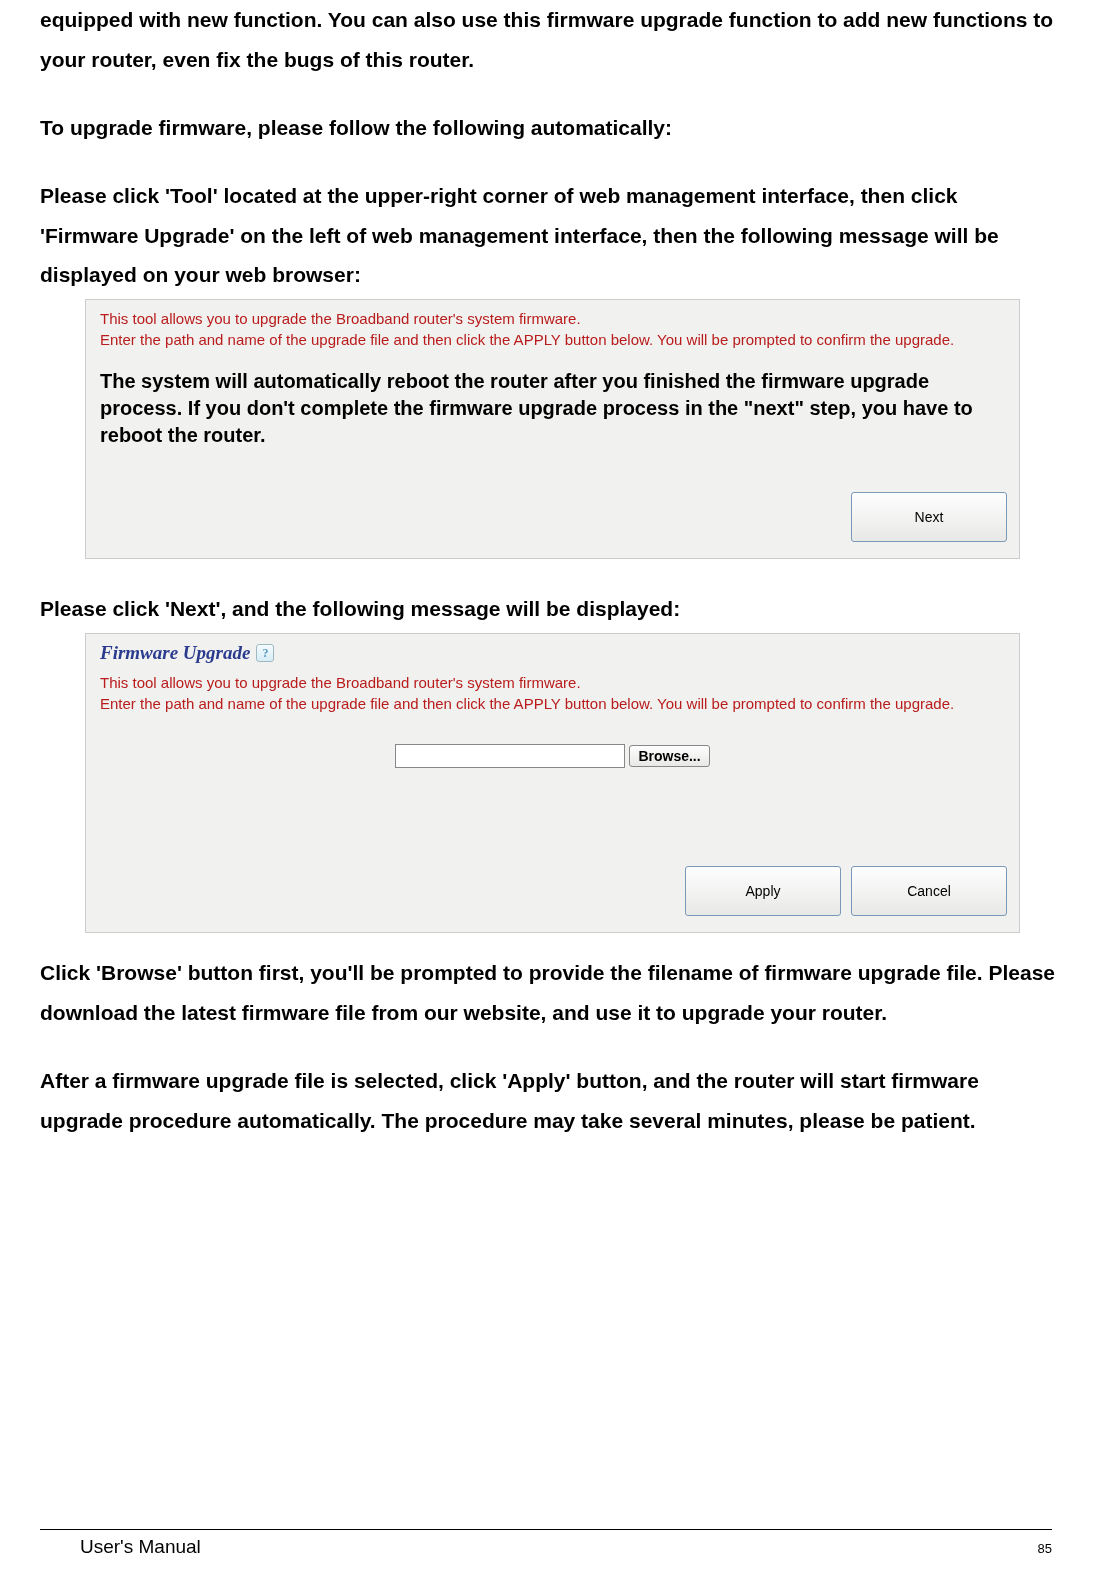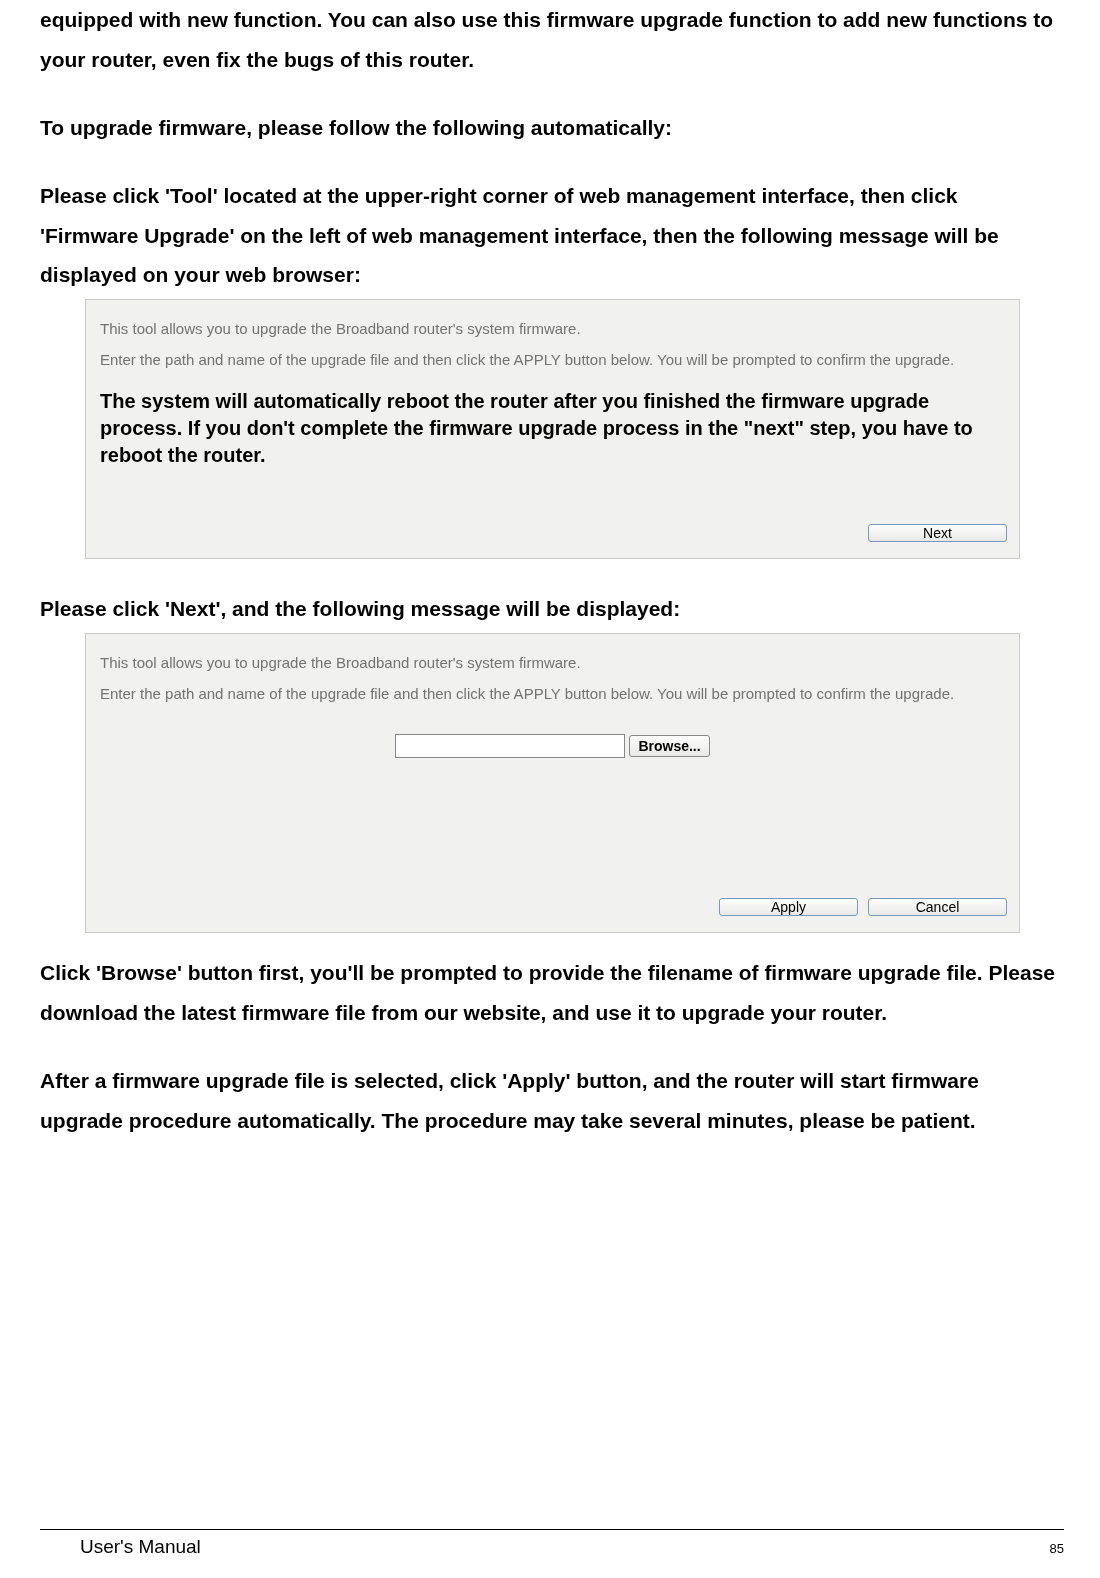--- a/index.html
+++ b/index.html
@@ -50,43 +50,42 @@
       border-radius: 3px;
       align-items: center;
       justify-content: center;
       font-style: normal;
       font-size: 12px;
       color: #5599bb;
     }
     .panel-text {
       font-size: 15px;
       line-height: 1.4;
-      color: #737373;
-      margin-top: 10px;
+      color: #b91c1c;
     }
     .panel-text-bold {
       font-size: 20px;
       font-weight: bold;
       margin-top: 18px;
       line-height: 1.35;
     }
     .panel-button-row {
       display: flex;
       justify-content: flex-end;
       gap: 10px;
       padding: 4px 6px 6px 0;
     }
     .panel-button {
       background: linear-gradient(#fefefe, #e8e8e6);
       border: 1px solid #7a98b8;
       border-radius: 3px;
       font-size: 14px;
       color: #000;
-      padding: 0 0;
-      width: 139px;
+      padding: 16px 0;
+      width: 156px;
       text-align: center;
       cursor: pointer;
       font-family: Arial, sans-serif;
     }
     .file-row {
       display: flex;
       justify-content: center;
       align-items: center;
       gap: 4px;
       margin-top: 30px;
@@ -107,21 +106,21 @@
       font-size: 14px;
       padding: 2px 8px;
       cursor: pointer;
       font-family: Arial, sans-serif;
       font-weight: bold;
     }
     .footer {
       position: absolute;
       bottom: 20px;
       left: 40px;
-      right: 36px;
+      right: 48px;
     }
     .footer-rule {
       border-top: 1px solid #000;
       margin-bottom: 6px;
     }
     .footer-row {
       display: flex;
       justify-content: space-between;
       align-items: baseline;
     }
@@ -147,20 +146,24 @@
   <div class="panel-text">Enter the path and name of the upgrade file and then click the APPLY button below. You will be prompted to confirm the upgrade.</div>
   <div class="panel-text-bold">The system will automatically reboot the router after you finished the firmware upgrade process. If you don't complete the firmware upgrade process in the "next" step, you have to reboot the router.</div>
   <div class="panel-button-row" style="position:absolute;bottom:10px;right:6px;left:6px;">
     <button class="panel-button">Next</button>
   </div>
 </div>
 
 <p class="body-text" style="margin-top:30px;margin-bottom:4px;">Please click 'Next', and the following message will be displayed:</p>
 
 <div class="screenshot-panel" style="height:300px;position:relative;">
+  <div class="panel-heading">
+    <span>Firmware Upgrade</span>
+    <span class="help-icon">?</span>
+  </div>
   <div class="panel-text">This tool allows you to upgrade the Broadband router's system firmware.</div>
   <div class="panel-text">Enter the path and name of the upgrade file and then click the APPLY button below. You will be prompted to confirm the upgrade.</div>
   <div class="file-row">
     <input type="text" class="file-input" style="">
     <button class="browse-button">Browse...</button>
   </div>
   <div class="panel-button-row" style="position:absolute;bottom:10px;right:6px;left:6px;">
     <button class="panel-button">Apply</button>
     <button class="panel-button">Cancel</button>
   </div>

